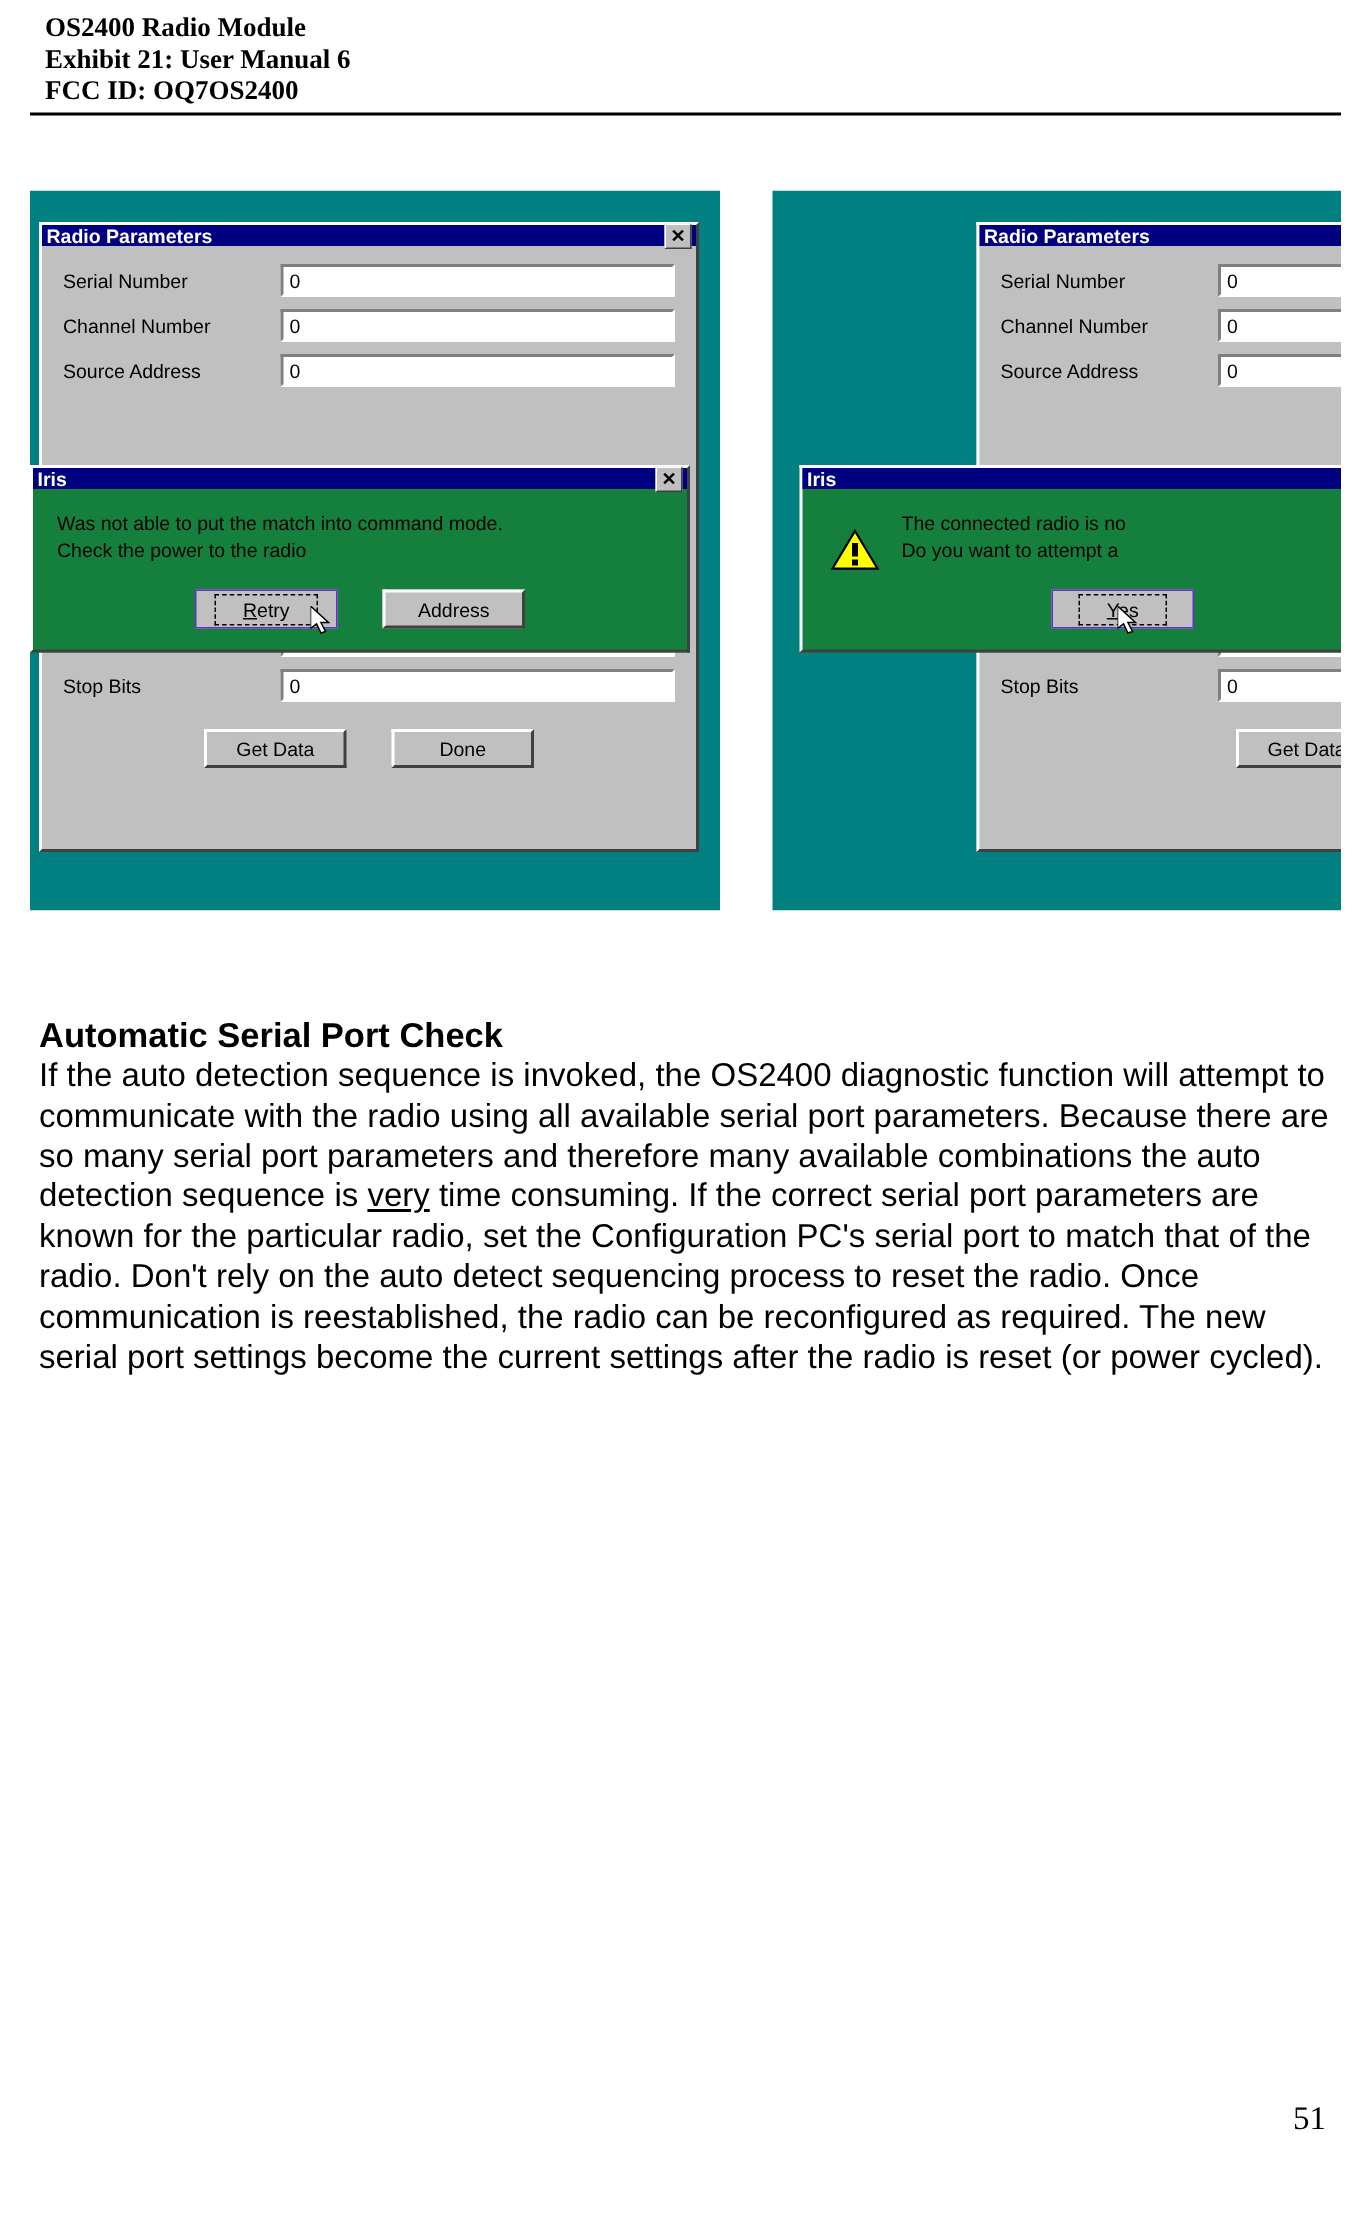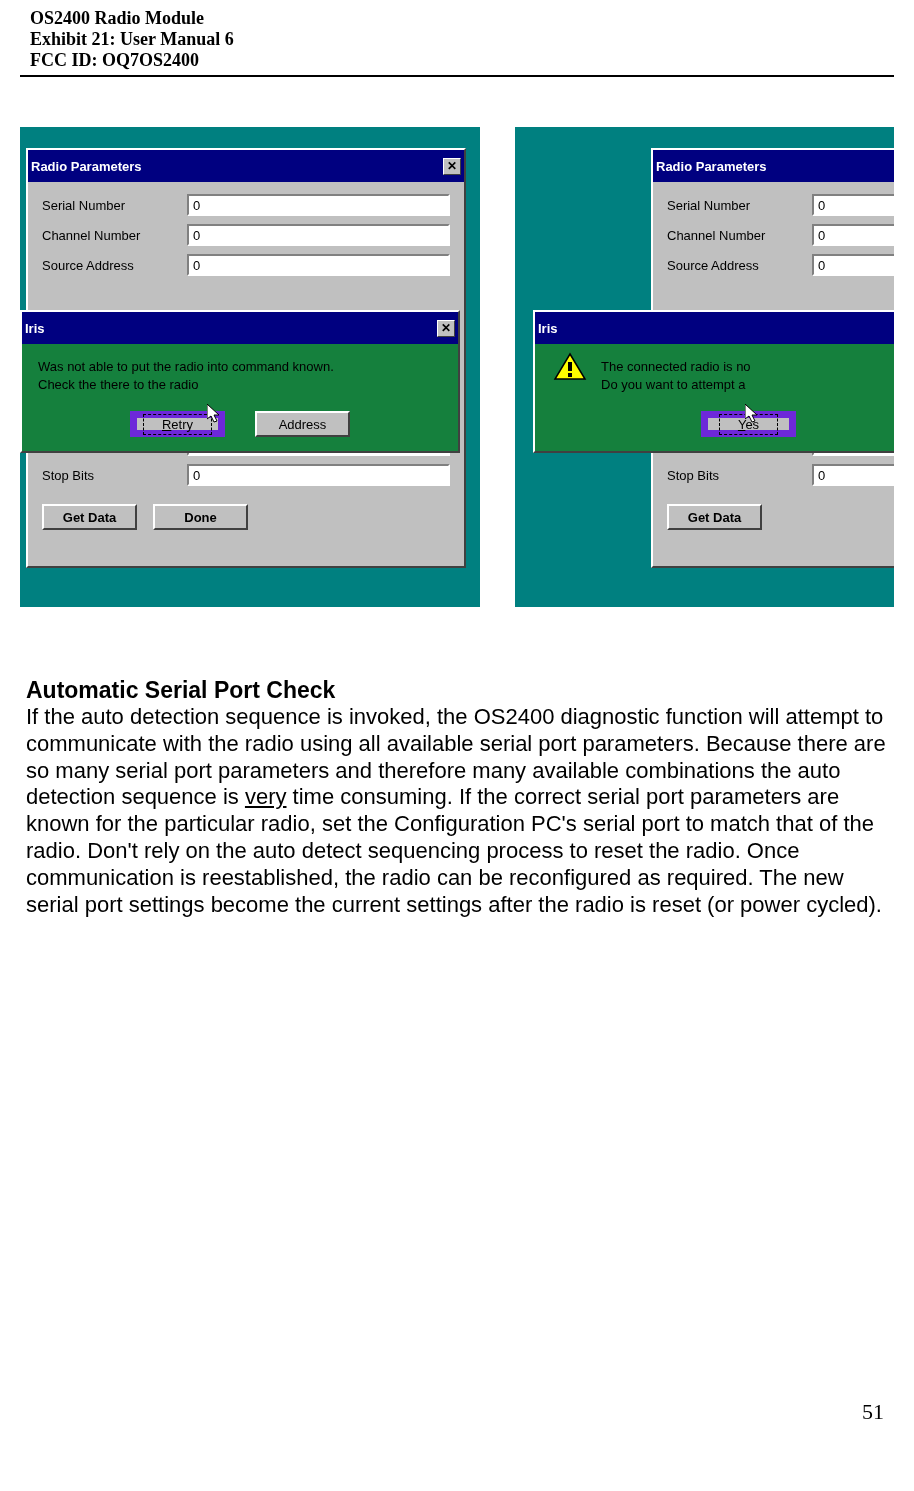--- a/index.html
+++ b/index.html
@@ -47,21 +47,21 @@
 
     .titlebar {
       background: #000080;
       color: #fff;
       display: flex;
       align-items: center;
       justify-content: space-between;
       padding: 2px 3px;
       font-size: 13px;
       font-weight: bold;
-      height: 32px;
+      height: 14px;
     }
     .close-btn {
       width: 18px;
       height: 17px;
       background: #c0c0c0;
       border: 1px solid;
       border-color: #fff #404040 #404040 #fff;
       display: flex;
       align-items: center;
       justify-content: center;
@@ -88,39 +88,39 @@
       height: 22px;
       background: #fff;
       border: 2px solid;
       border-color: #808080 #fff #fff #808080;
       padding: 2px 4px;
       font-size: 13px;
       font-family: "MS Sans Serif", Arial, sans-serif;
     }
     .button-row {
       display: flex;
-      gap: 16px;
+      justify-content: center;
+      gap: 30px;
       margin-top: 18px;
-      font-weight: bold;
     }
     .win-button {
       min-width: 95px;
       height: 26px;
       background: #c0c0c0;
       border: 2px solid;
       border-color: #fff #404040 #404040 #fff;
       font-size: 13px;
       font-family: "MS Sans Serif", Arial, sans-serif;
       display: flex;
       align-items: center;
       justify-content: center;
       position: relative;
     }
     .win-button.default {
-      border: 7px solid #6d28d9;
+      border: 1px solid #6d28d9;
     }
     .win-button.default > span {
       border: 1px dashed #000;
       padding: 2px 18px;
     }
 
     .dialog-overlay {
       position: absolute;
       top: 160px;
       left: -8px;
@@ -232,22 +232,22 @@
           <div class="win-button">Done</div>
         </div>
       </div>
 
       <div class="dialog-overlay">
         <div class="titlebar">
           <span>Iris</span>
           <div class="close-btn">✕</div>
         </div>
         <div class="dialog-body">
-          <p>Was not able to put the radio into command known.</p>
-          <p>Check the there to the radio</p>
+          <p>Was not able to put the match into command mode.</p>
+          <p>Check the power to the radio</p>
           <div class="dialog-buttons">
             <div class="win-button default">
               <span><u>R</u><span>etry</span></span>
             </div>
             <div class="win-button">Address</div>
           </div>
         </div>
         <div class="cursor" style="left:185px; top:92px;">
           <svg viewBox="0 0 16 22">
               <path d="M0 0 L0 15 L4 12 L7 18 L10 17 L7 11 L12 11 Z" fill="#fff" stroke="#000" stroke-width="1"></path>

